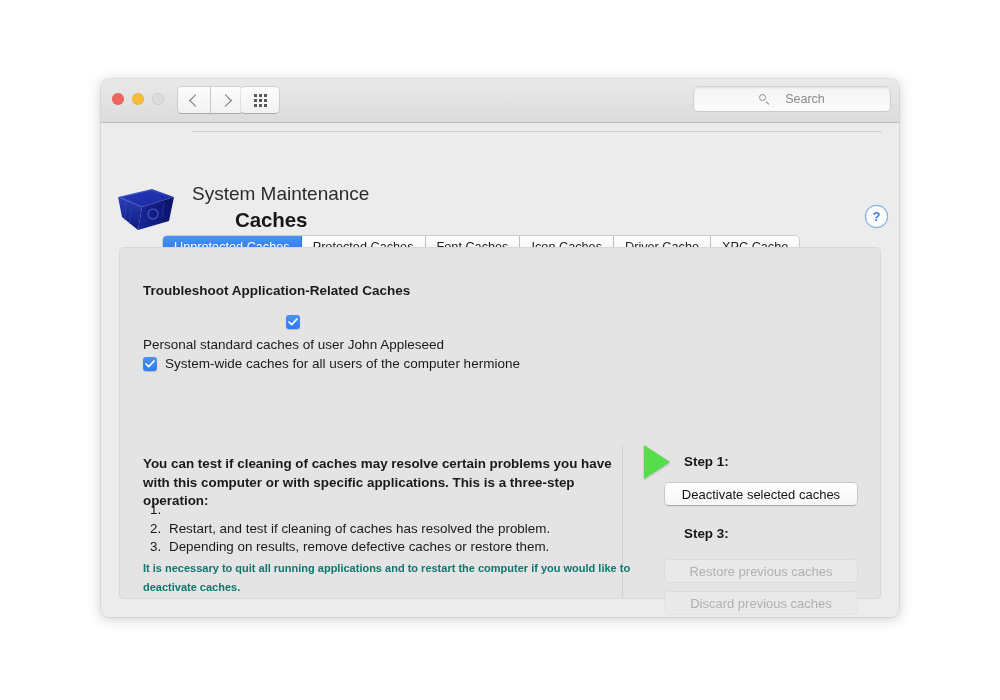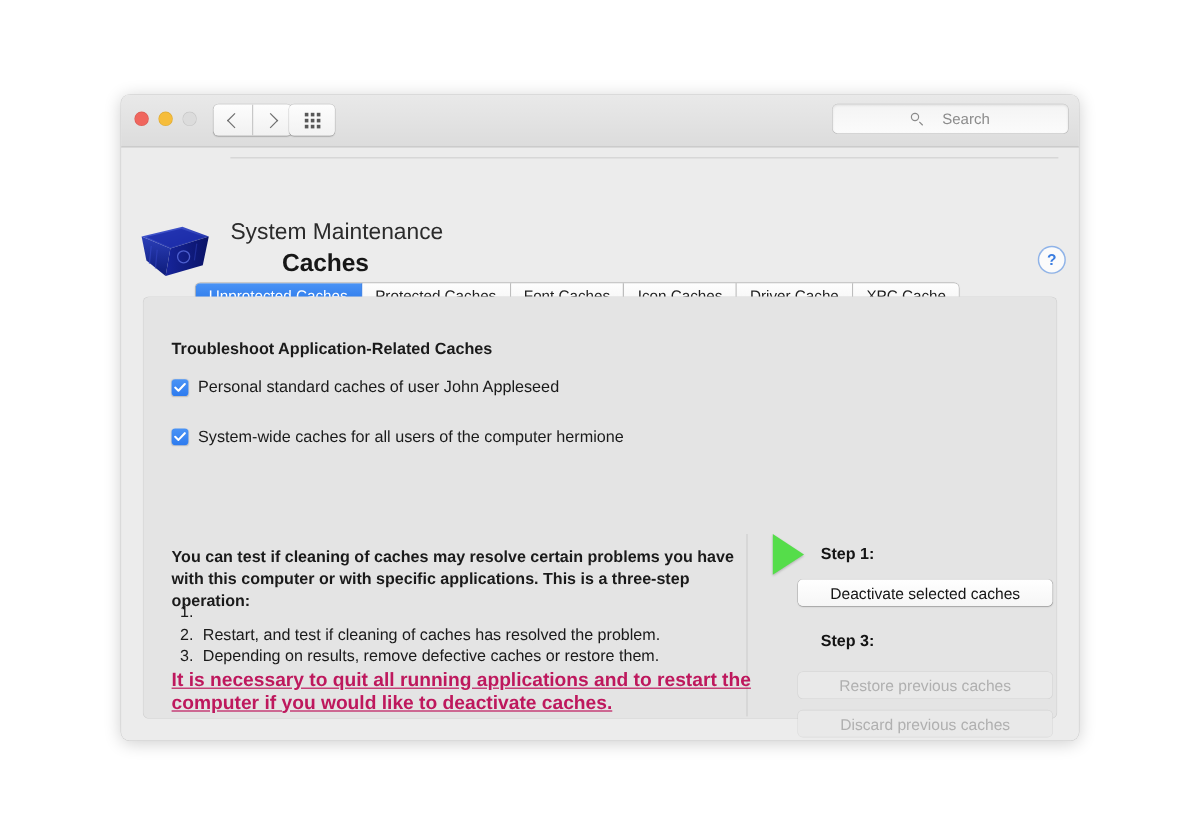--- a/index.html
+++ b/index.html
@@ -245,21 +245,21 @@
 
   .checkrow {
     position: absolute;
     left: 24px;
     display: flex;
     align-items: center;
     gap: 8px;
     font-size: 13.5px;
     color: #1a1a1a;
   }
-  .checkrow.r1 { top: 68px; }
+  .checkrow.r1 { top: 68px; flex-direction: column; }
   .checkrow.r2 { top: 109px; }
   .checkbox {
     width: 14px;
     height: 14px;
     border-radius: 3px;
     background: linear-gradient(to bottom, #4a93f5, #2d7bef);
     box-shadow: 0 0.5px 1px rgba(0,0,0,0.18);
     display: flex;
     align-items: center;
     justify-content: center;
@@ -296,25 +296,24 @@
     line-height: 18.5px;
     color: #1a1a1a;
   }
   .step-line { display: flex; gap: 6px; }
   .step-num { width: 13px; flex: none; }
   .warning {
     position: absolute;
     left: 24px;
     top: 312px;
     width: 490px;
-    font-size: 16px;
+    font-size: 11px;
     line-height: 18.5px;
     font-weight: bold;
-    color: #be185d;
-    text-decoration: underline;
+    color: #0f766e;
   }
 
   
   .arrow {
     position: absolute;
     left: 525px;
     top: 198px;
     width: 0; height: 0;
     border-top: 17px solid transparent;
     border-bottom: 17px solid transparent;
@@ -326,21 +325,21 @@
     font-size: 13.4px;
     font-weight: bold;
     color: #141414;
   }
   .step-label.s1 { left: 565px; top: 207px; }
   .step-label.s3 { left: 565px; top: 279px; }
 
   .action-btn {
     position: absolute;
     left: 546px;
-    width: 212px;
+    width: 192px;
     height: 22px;
     border-radius: 4px;
     display: flex;
     align-items: center;
     justify-content: center;
     font-size: 13px;
     white-space: nowrap;
   }
   .action-btn.enabled {
     background: linear-gradient(to bottom, #ffffff, #f6f6f6);

